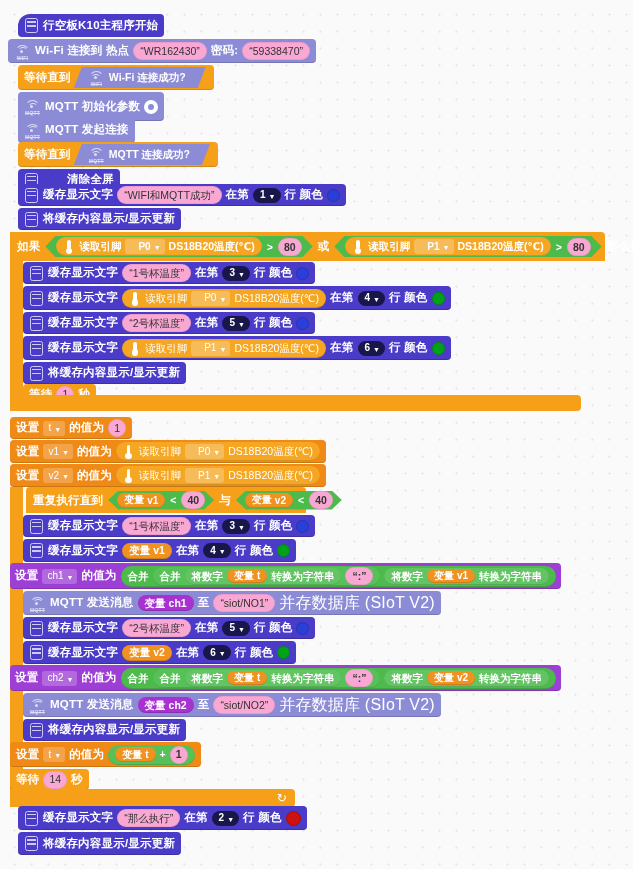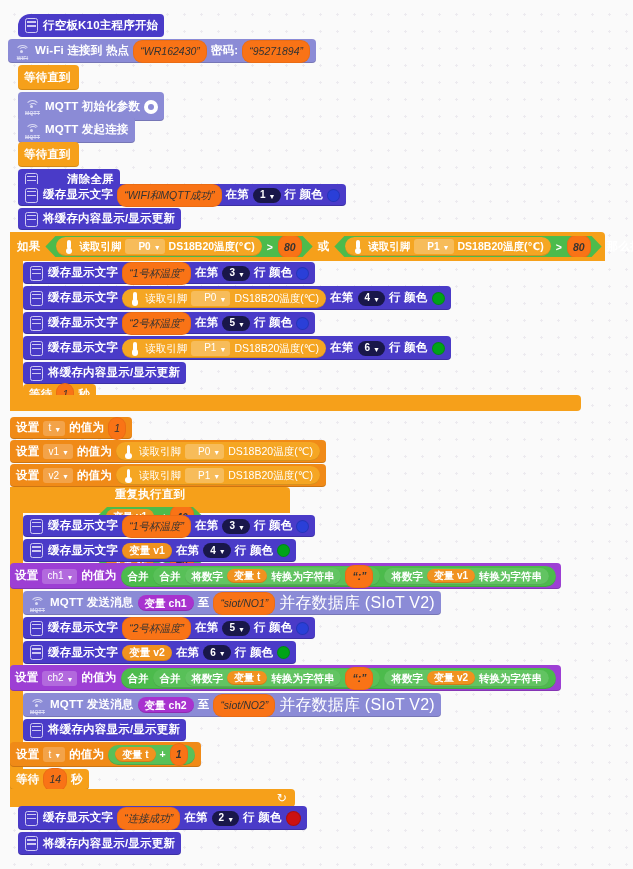--- a/index.html
+++ b/index.html
@@ -64,25 +64,24 @@
   .wifi-ico i{position:absolute;border:1.5px solid #dcdcf5;border-bottom-color:transparent;
     border-left-color:transparent;border-right-color:transparent;border-radius:50%;}
   .wifi-ico i.a{width:13px;height:13px;left:1px;top:2px;}
   .wifi-ico i.b{width:8px;height:8px;left:3.5px;top:4.5px;}
   .wifi-ico i.c{width:3px;height:3px;left:6px;top:7px;background:#dcdcf5;border:none;border-radius:50%;}
   .wifi-ico s{position:absolute;left:0;right:0;bottom:-1px;text-align:center;font-size:5px;
     font-style:normal;color:#dcdcf5;letter-spacing:.2px;font-weight:bold;}
 
   
   .fld{
-    background:#f97316;color:#333;border-radius:9px;
-    padding:1.5px 7px;font-size:10.5px;height:23px;
+    background:#f9a8d4;color:#333;border-radius:9px;
+    padding:1.5px 7px;font-size:10.5px;height:18px;
     display:inline-flex;align-items:center;box-sizing:border-box;
     box-shadow:inset 0 0 0 1px rgba(0,0,0,.06);
-    font-style:italic;
   }
   .fld.num{border-radius:9px;padding:1.5px 6px;min-width:15px;justify-content:center;}
   
   .ddn{
     background:#19174a;color:#fff;border-radius:9px;height:15px;
     padding:0 5px 0 7px;font-size:10px;font-weight:bold;
     display:inline-flex;align-items:center;gap:3px;
   }
   .ddn .car{font-size:7px;transform:translateY(1px);}
   
@@ -171,25 +170,34 @@
   <div class="blk c-wifi" style="left:8px;top:39px;height:24px;">
     <span class="wifi-ico">
         <i class="a"></i>
         <i class="b"></i>
         <i class="c"></i>
         <s>WIFI</s>
       </span>
     <span class="lbl">Wi-Fi 连接到 热点</span>
     <span class="fld">“WR162430”</span>
     <span class="lbl">密码:</span>
-    <span class="fld">“95271894”</span>
+    <span class="fld">“59338470”</span>
   </div>
 
   <div class="blk c-ctrl" style="left:18px;top:65px;height:25px;padding:0 8px 0 6px;gap:3px;">
     <span class="lbl">等待直到</span>
+    <span class="hexo lightb" style="padding-left:14px;padding-right:20px;">
+      <span class="wifi-ico">
+          <i class="a"></i>
+          <i class="b"></i>
+          <i class="c"></i>
+          <s>WIFI</s>
+        </span>
+      <span>Wi-Fi 连接成功?</span>
+    </span>
   </div>
 
   <div class="blk c-wifi" style="left:18px;top:92px;height:29px;">
     <span class="wifi-ico">
         <i class="a"></i>
         <i class="b"></i>
         <i class="c"></i>
         <s>MQTT</s>
       </span>
     <span class="lbl">MQTT 初始化参数</span>
@@ -203,20 +211,29 @@
         <i class="a"></i>
         <i class="b"></i>
         <i class="c"></i>
         <s>MQTT</s>
       </span>
     <span class="lbl">MQTT 发起连接</span>
   </div>
 
   <div class="blk c-ctrl" style="left:18px;top:142px;height:25px;padding:0 8px 0 6px;gap:3px;">
     <span class="lbl">等待直到</span>
+    <span class="hexo lightb" style="padding-left:14px;padding-right:20px;">
+      <span class="wifi-ico">
+          <i class="a"></i>
+          <i class="b"></i>
+          <i class="c"></i>
+          <s>MQTT</s>
+        </span>
+      <span>MQTT 连接成功?</span>
+    </span>
   </div>
 
   <div class="blk c-display" style="left:18px;top:169px;height:22px;gap:28px;">
     <span class="icon-badge">
         <span class="scr-ico"></span>
       </span>
     <span class="lbl">清除全屏</span>
   </div>
 
   <div class="blk c-display" style="left:18px;top:184px;height:22px;">
@@ -423,21 +440,21 @@
       <span>读取引脚</span>
       <span class="ddl onorange">
           <span>P1</span>
           <span class="car">▼</span>
         </span>
       <span>DS18B20温度(℃)</span>
     </span>
   </div>
 
   <div class="c-left" style="left:10px;top:487px;width:13px;height:306px;background:#f6a01a;"></div>
-  <div class="c-top" style="left:10px;top:487px;width:280px;height:26px;flex-direction:column;">
+  <div class="c-top" style="left:26px;top:487px;width:280px;height:26px;">
     <span class="lbl">重复执行直到</span>
     <span class="hexb" style="background:#4cbb4c;height:19px;padding:0 9px;">
       <span class="var" style="height:15px;font-size:10px;">
         <span>变量</span>
         <span>v1</span>
       </span>
       <span>&lt;</span>
       <span class="fld num">40</span>
     </span>
     <span class="lbl">与</span>
@@ -647,21 +664,21 @@
 
   <div class="c-bot" style="left:10px;top:789px;width:285px;height:18px;">
     <span class="loop-arrow">↺</span>
   </div>
 
   <div class="blk c-display tall" style="left:18px;top:806px;height:24px;">
     <span class="icon-badge">
         <span class="scr-ico"></span>
       </span>
     <span class="lbl">缓存显示文字</span>
-    <span class="fld">“连接成功”</span>
+    <span class="fld">“那么执行”</span>
     <span class="lbl">在第</span>
     <span class="ddn">
         <span>2</span>
         <span class="car">▼</span>
       </span>
     <span class="lbl">行 颜色</span>
     <span class="swatch" style="background:#cc1111;width:15px;height:15px;"></span>
   </div>
 
   <div class="blk c-display" style="left:18px;top:832px;height:23px;">

